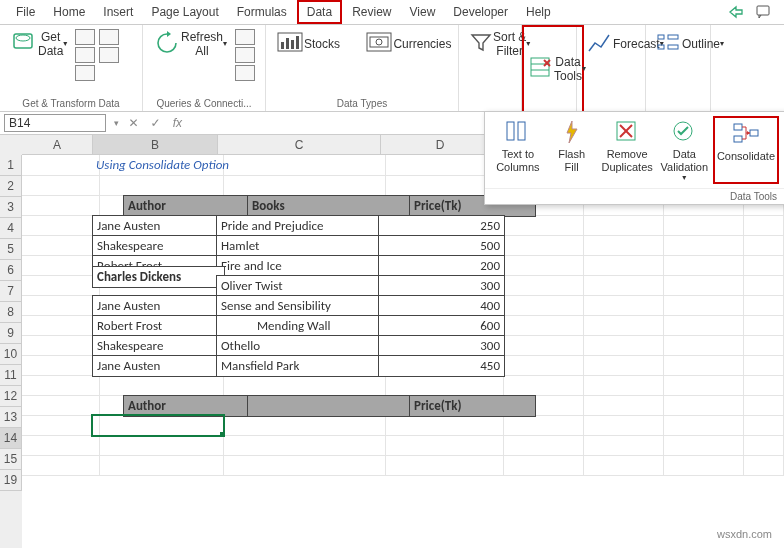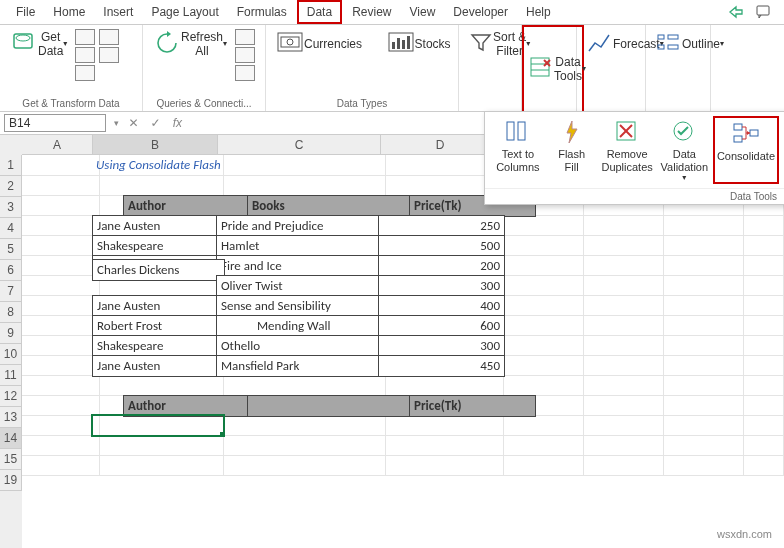--- a/index.html
+++ b/index.html
@@ -125,37 +125,37 @@
     </div>
     <div class="group-label">Queries &amp; Connecti...</div>
   </div>
 
   <div class="group" style="width:180px">
     <div class="grp-body" style="justify-content:center; gap:20px; width:100%;">
       <div class="bigbtn">
         <span class="ico">
           <svg width="28" height="26">
               <rect x="2" y="3" width="24" height="18" fill="none" stroke="#555"></rect>
-              <rect x="5" y="7" width="18" height="10" fill="none" stroke="#555"></rect>
-              <circle cx="14" cy="12" r="3" fill="none" stroke="#555"></circle>
-            </svg>
-        </span>
-        <span>Currencies</span>
-      </div>
-      <div class="bigbtn">
-        <span class="ico">
-          <svg width="28" height="26">
-              <rect x="2" y="3" width="24" height="18" fill="none" stroke="#555"></rect>
               <rect x="5" y="12" width="3" height="7" fill="#555"></rect>
               <rect x="10" y="8" width="3" height="11" fill="#555"></rect>
               <rect x="15" y="10" width="3" height="9" fill="#555"></rect>
               <rect x="20" y="6" width="3" height="13" fill="#555"></rect>
             </svg>
         </span>
         <span>Stocks</span>
+      </div>
+      <div class="bigbtn">
+        <span class="ico">
+          <svg width="28" height="26">
+              <rect x="2" y="3" width="24" height="18" fill="none" stroke="#555"></rect>
+              <rect x="5" y="7" width="18" height="10" fill="none" stroke="#555"></rect>
+              <circle cx="14" cy="12" r="3" fill="none" stroke="#555"></circle>
+            </svg>
+        </span>
+        <span>Currencies</span>
       </div>
     </div>
     <div class="group-label">Data Types</div>
   </div>
 
   <div class="group" style="width:50px">
     <div class="grp-body">
       <div class="bigbtn">
         <span class="ico">
          <svg width="24" height="24">
@@ -448,34 +448,34 @@
       <div class="cell " style="left: 634px; top: 280px; width: 79px;"></div>
       <div class="cell " style="left: 714px; top: 280px; width: 39px;"></div>
       <div class="cell " style="left: 0px; top: 300px; width: 69px;"></div>
       <div class="cell " style="left: 70px; top: 300px; width: 123px;"></div>
       <div class="cell " style="left: 194px; top: 300px; width: 161px;"></div>
       <div class="cell " style="left: 356px; top: 300px; width: 117px;"></div>
       <div class="cell " style="left: 474px; top: 300px; width: 79px;"></div>
       <div class="cell " style="left: 554px; top: 300px; width: 79px;"></div>
       <div class="cell " style="left: 634px; top: 300px; width: 79px;"></div>
       <div class="cell " style="left: 714px; top: 300px; width: 39px;"></div>
-      <div class="cell title-cell" style="left: 70px; top: 0px; width: 286px; border: none; overflow: visible;">Using Consolidate Flash</div>
+      <div class="cell title-cell" style="left: 70px; top: 0px; width: 286px; border: none; overflow: visible;">Using Consolidate Option</div>
       <div class="cell hdr-cell" style="left: 70px; top: 40px; width: 123px;">Author</div>
       <div class="cell hdr-cell" style="left: 194px; top: 40px; width: 161px;">Books</div>
       <div class="cell hdr-cell" style="left: 356px; top: 40px; width: 117px;">Price(Tk)</div>
       <div class="cell data-cell" style="left: 70px; top: 60px; width: 123px;">Jane Austen</div>
       <div class="cell data-cell" style="left: 194px; top: 60px; width: 161px;">Pride and Prejudice</div>
       <div class="cell data-cell num" style="left: 356px; top: 60px; width: 117px;">250</div>
       <div class="cell data-cell" style="left: 70px; top: 80px; width: 123px;">Shakespeare</div>
       <div class="cell data-cell" style="left: 194px; top: 80px; width: 161px;">Hamlet</div>
       <div class="cell data-cell num" style="left: 356px; top: 80px; width: 117px;">500</div>
       <div class="cell data-cell" style="left: 70px; top: 100px; width: 123px;">Robert Frost</div>
       <div class="cell data-cell" style="left: 194px; top: 100px; width: 161px;">Fire and Ice</div>
       <div class="cell data-cell num" style="left: 356px; top: 100px; width: 117px;">200</div>
-      <div class="cell data-cell" style="left: 70px; top: 104px; width: 123px;">Charles Dickens</div>
+      <div class="cell data-cell" style="left: 70px; top: 111px; width: 123px; font-weight: bold;">Charles Dickens</div>
       <div class="cell data-cell" style="left: 194px; top: 120px; width: 161px;">Oliver Twist</div>
       <div class="cell data-cell num" style="left: 356px; top: 120px; width: 117px;">300</div>
       <div class="cell data-cell" style="left: 70px; top: 140px; width: 123px;">Jane Austen</div>
       <div class="cell data-cell" style="left: 194px; top: 140px; width: 161px;">Sense and Sensibility</div>
       <div class="cell data-cell num" style="left: 356px; top: 140px; width: 117px;">400</div>
       <div class="cell data-cell" style="left: 70px; top: 160px; width: 123px;">Robert Frost</div>
       <div class="cell data-cell" style="left: 194px; top: 160px; width: 161px; padding-left: 40px;">Mending Wall</div>
       <div class="cell data-cell num" style="left: 356px; top: 160px; width: 117px;">600</div>
       <div class="cell data-cell" style="left: 70px; top: 180px; width: 123px;">Shakespeare</div>
       <div class="cell data-cell" style="left: 194px; top: 180px; width: 161px;">Othello</div>

